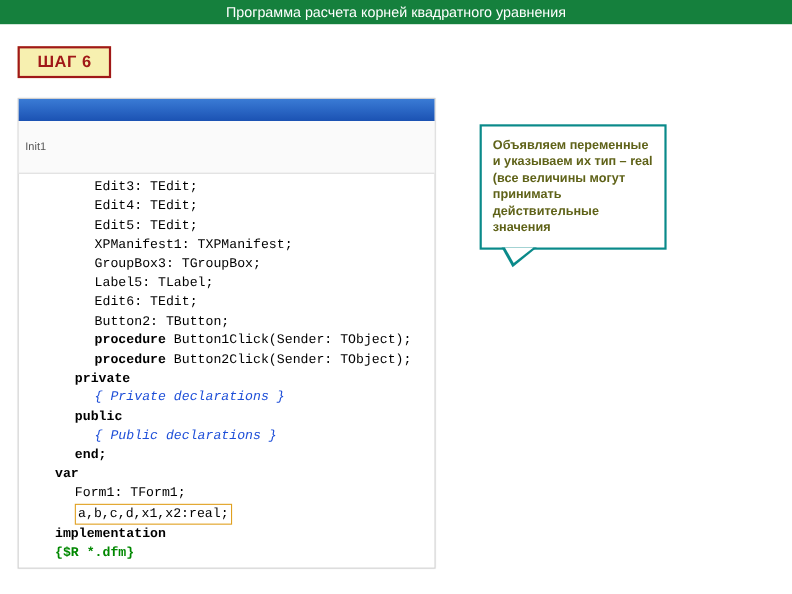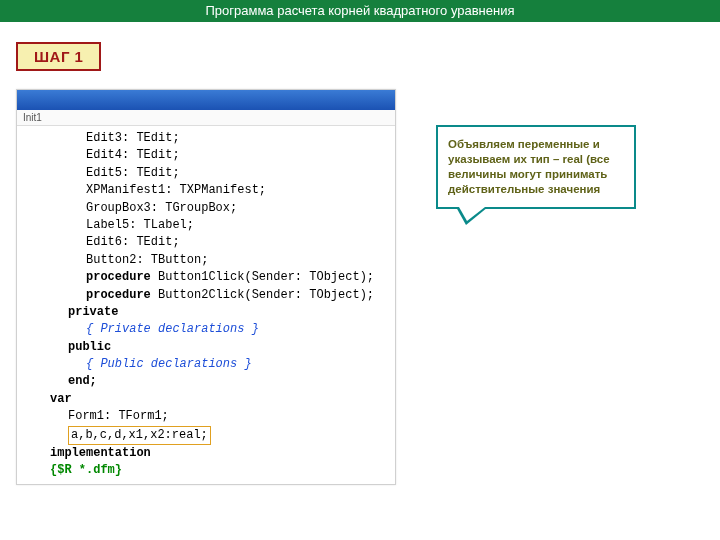--- a/index.html
+++ b/index.html
@@ -51,21 +51,21 @@
       border: 1px solid #d0d0d0;
       background: #fff;
       box-shadow: 0 0 2px rgba(0,0,0,0.1);
     }
     .ide-titlebar {
       height: 20px;
       background: linear-gradient(#3a7bd5, #1b52b3);
     }
     .ide-tab {
       font-size: 10px;
-      padding: 2px 6px;
+      padding: 18px 6px;
       color: #555;
       border-bottom: 1px solid #ddd;
       background: #fafafa;
     }
     .code {
       font-family: "Courier New", monospace;
       font-size: 12px;
       line-height: 1.45;
       padding: 4px 4px 4px 8px;
       color: #000;
@@ -81,22 +81,22 @@
       border: 1.5px solid #e0a020;
       background: #fff;
       display: inline-block;
       padding: 0 2px;
       margin: 0;
       text-align: right;
     }
 
     .callout-wrap {
       position: relative;
-      margin-top: 36px;
-      width: 200px;
+      margin-top: 24px;
+      width: 170px;
     }
     .callout {
       border: 2px solid #0a8a8a;
       padding: 10px 10px;
       background: #fff;
     }
     .callout-text {
       color: #5f6218;
       font-weight: bold;
       font-size: 11.5px;
@@ -124,21 +124,21 @@
       border-top: 14px solid #fff;
     }
   </style>
 </head>
 <body>
 
 <div class="title-bar">Программа расчета корней квадратного уравнения</div>
 
 <div class="content">
   <div class="step-row">
-    <div class="step-badge">ШАГ 1</div>
+    <div class="step-badge">ШАГ 6</div>
   </div>
 
   <div class="main-row">
     <div class="ide-pane">
       <div class="ide-titlebar"></div>
       <div class="ide-tab">Init1</div>
       <div class="code" id="code-host"><div><span class="ind2">Edit3: TEdit;</span></div><div><span class="ind2">Edit4: TEdit;</span></div><div><span class="ind2">Edit5: TEdit;</span></div><div><span class="ind2">XPManifest1: TXPManifest;</span></div><div><span class="ind2">GroupBox3: TGroupBox;</span></div><div><span class="ind2">Label5: TLabel;</span></div><div><span class="ind2">Edit6: TEdit;</span></div><div><span class="ind2">Button2: TButton;</span></div><div><span class="ind2"><span class="kw">procedure</span> Button1Click(Sender: TObject);</span></div><div><span class="ind2"><span class="kw">procedure</span> Button2Click(Sender: TObject);</span></div><div><span class="ind1"><span class="kw">private</span></span></div><div><span class="ind2"><span class="cmt">{ Private declarations }</span></span></div><div><span class="ind1"><span class="kw">public</span></span></div><div><span class="ind2"><span class="cmt">{ Public declarations }</span></span></div><div><span class="ind1"><span class="kw">end;</span></span></div><div><span class=""></span></div><div><span class=""><span class="kw">var</span></span></div><div><span class="ind1">Form1: TForm1;</span></div><div><span class="ind1"><span class="hl-line">a,b,c,d,x1,x2:real;</span></span></div><div><span class=""><span class="kw">implementation</span></span></div><div><span class=""></span></div><div><span class=""><span class="directive">{$R *.dfm}</span></span></div></div>
     </div>
 
     <div class="callout-wrap">

